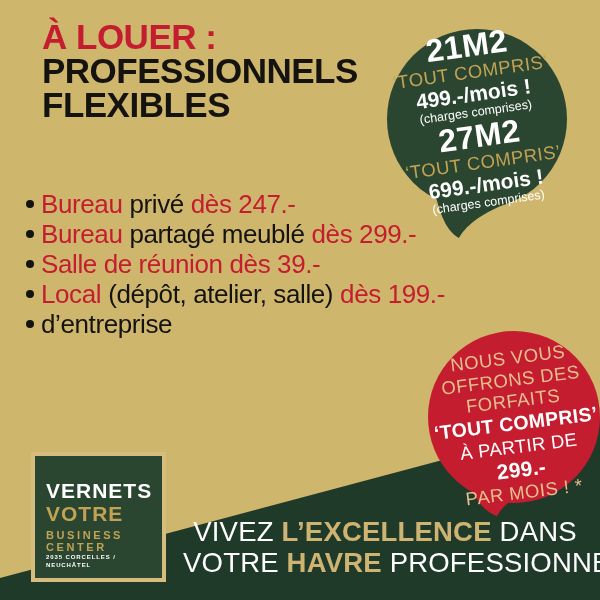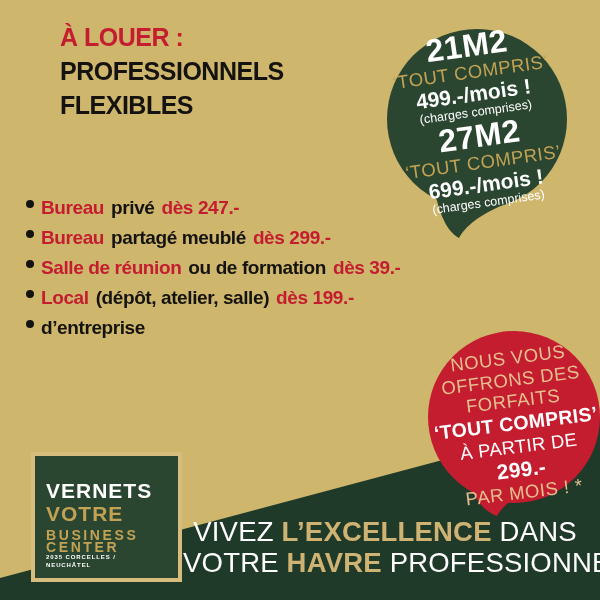--- a/index.html
+++ b/index.html
@@ -5,29 +5,29 @@
   html,body{margin:0;padding:0;}
   .poster{
     position:relative;width:600px;height:600px;overflow:hidden;
     background:#cfb66d;
     font-family:"Liberation Sans","DejaVu Sans",sans-serif;
     -webkit-font-smoothing:antialiased;
   }
   .bg-svg{position:absolute;left:0;top:0;width:600px;height:600px;z-index:1;}
 
   
-  .headline{position:absolute;left:60px;top:20px;z-index:3;font-weight:700;
-    font-size:25px;line-height:34px;letter-spacing:-0.5px;}
+  .headline{position:absolute;left:42px;top:20px;z-index:3;font-weight:700;
+    font-size:35px;line-height:34px;letter-spacing:-0.5px;}
   .headline .kicker{color:#c41d30;display:block;}
   .headline .hl{color:#151310;display:block;}
 
   
   .offers{position:absolute;left:26px;top:189px;z-index:3;list-style:none;margin:0;padding:0;}
-  .offers li{display:flex;align-items:flex-end;height:30px;font-size:19px;
-    font-weight:700;letter-spacing:-0.4px;white-space:nowrap;}
+  .offers li{display:flex;align-items:flex-start;height:30px;font-size:26px;
+    font-weight:400;letter-spacing:-0.4px;white-space:nowrap;}
   .dot{width:8px;height:8px;border-radius:50%;background:#151310;flex:0 0 auto;
     align-self:center;margin-right:11px;}
   .offers .red{color:#c41d30;}
   .offers .blk{color:#151310;}
   .offers li span{margin-right:7px;}
 
   
   .price-bubble-text{
     position:absolute;left:367px;top:29px;width:220px;height:182px;z-index:3;
     transform:rotate(-8deg);text-align:center;color:#ffffff;
@@ -45,25 +45,25 @@
   .pr-tan{color:#e7bf8e;font-size:18.5px;line-height:21.5px;font-weight:400;letter-spacing:0.5px;}
   .pr-white{color:#ffffff;font-size:19.5px;line-height:23px;font-weight:700;letter-spacing:0.3px;}
   .pr-mix{color:#ffffff;font-size:18.5px;line-height:23px;font-weight:400;letter-spacing:0.3px;}
   .pr-mix b{font-size:21px;font-weight:700;}
 
   
   .logo-card{
     position:absolute;left:31px;top:452px;width:116px;height:113px;z-index:4;
     background:#2a4530;border:4px solid #d6bd7e;
     display:flex;flex-direction:column;justify-content:flex-end;
-    padding:0 16px 9px 11px;box-sizing:content-box;
+    padding:0 0 9px 11px;box-sizing:content-box;
   }
   .logo-name1{color:#ffffff;font-size:21px;line-height:23px;font-weight:700;letter-spacing:1px;}
   .logo-name2{color:#c2a254;font-size:21px;line-height:23px;font-weight:700;letter-spacing:1px;}
-  .logo-sub{color:#c2a254;font-size:14px;line-height:12px;font-weight:700;letter-spacing:2.6px;margin-top:4px;}
+  .logo-sub{color:#c2a254;font-size:11px;line-height:12px;font-weight:700;letter-spacing:2.6px;margin-top:4px;}
   .logo-addr{color:#ffffff;font-size:6px;line-height:8px;font-weight:700;letter-spacing:0.9px;}
 
   
   .tagline{position:absolute;left:183px;top:516px;width:404px;z-index:3;
     text-align:center;font-size:27.5px;line-height:31px;color:#ffffff;
     letter-spacing:0.2px;white-space:nowrap;}
   .tagline .gold{color:#cfb372;font-weight:700;}
 </style>
 </head>
 <body>
@@ -100,21 +100,20 @@
     </li>
     <li>
       <span class="dot"></span>
       <span class="red">Bureau</span>
       <span class="blk">partagé meublé</span>
       <span class="red">dès 299.-</span>
     </li>
     <li>
       <span class="dot"></span>
       <span class="red">Salle de réunion</span>
-      <span class="blk">ou de formation</span>
       <span class="red">dès 39.-</span>
     </li>
     <li>
       <span class="dot"></span>
       <span class="red">Local</span>
       <span class="blk">(dépôt, atelier, salle)</span>
       <span class="red">dès 199.-</span>
     </li>
     <li>
       <span class="dot"></span>

